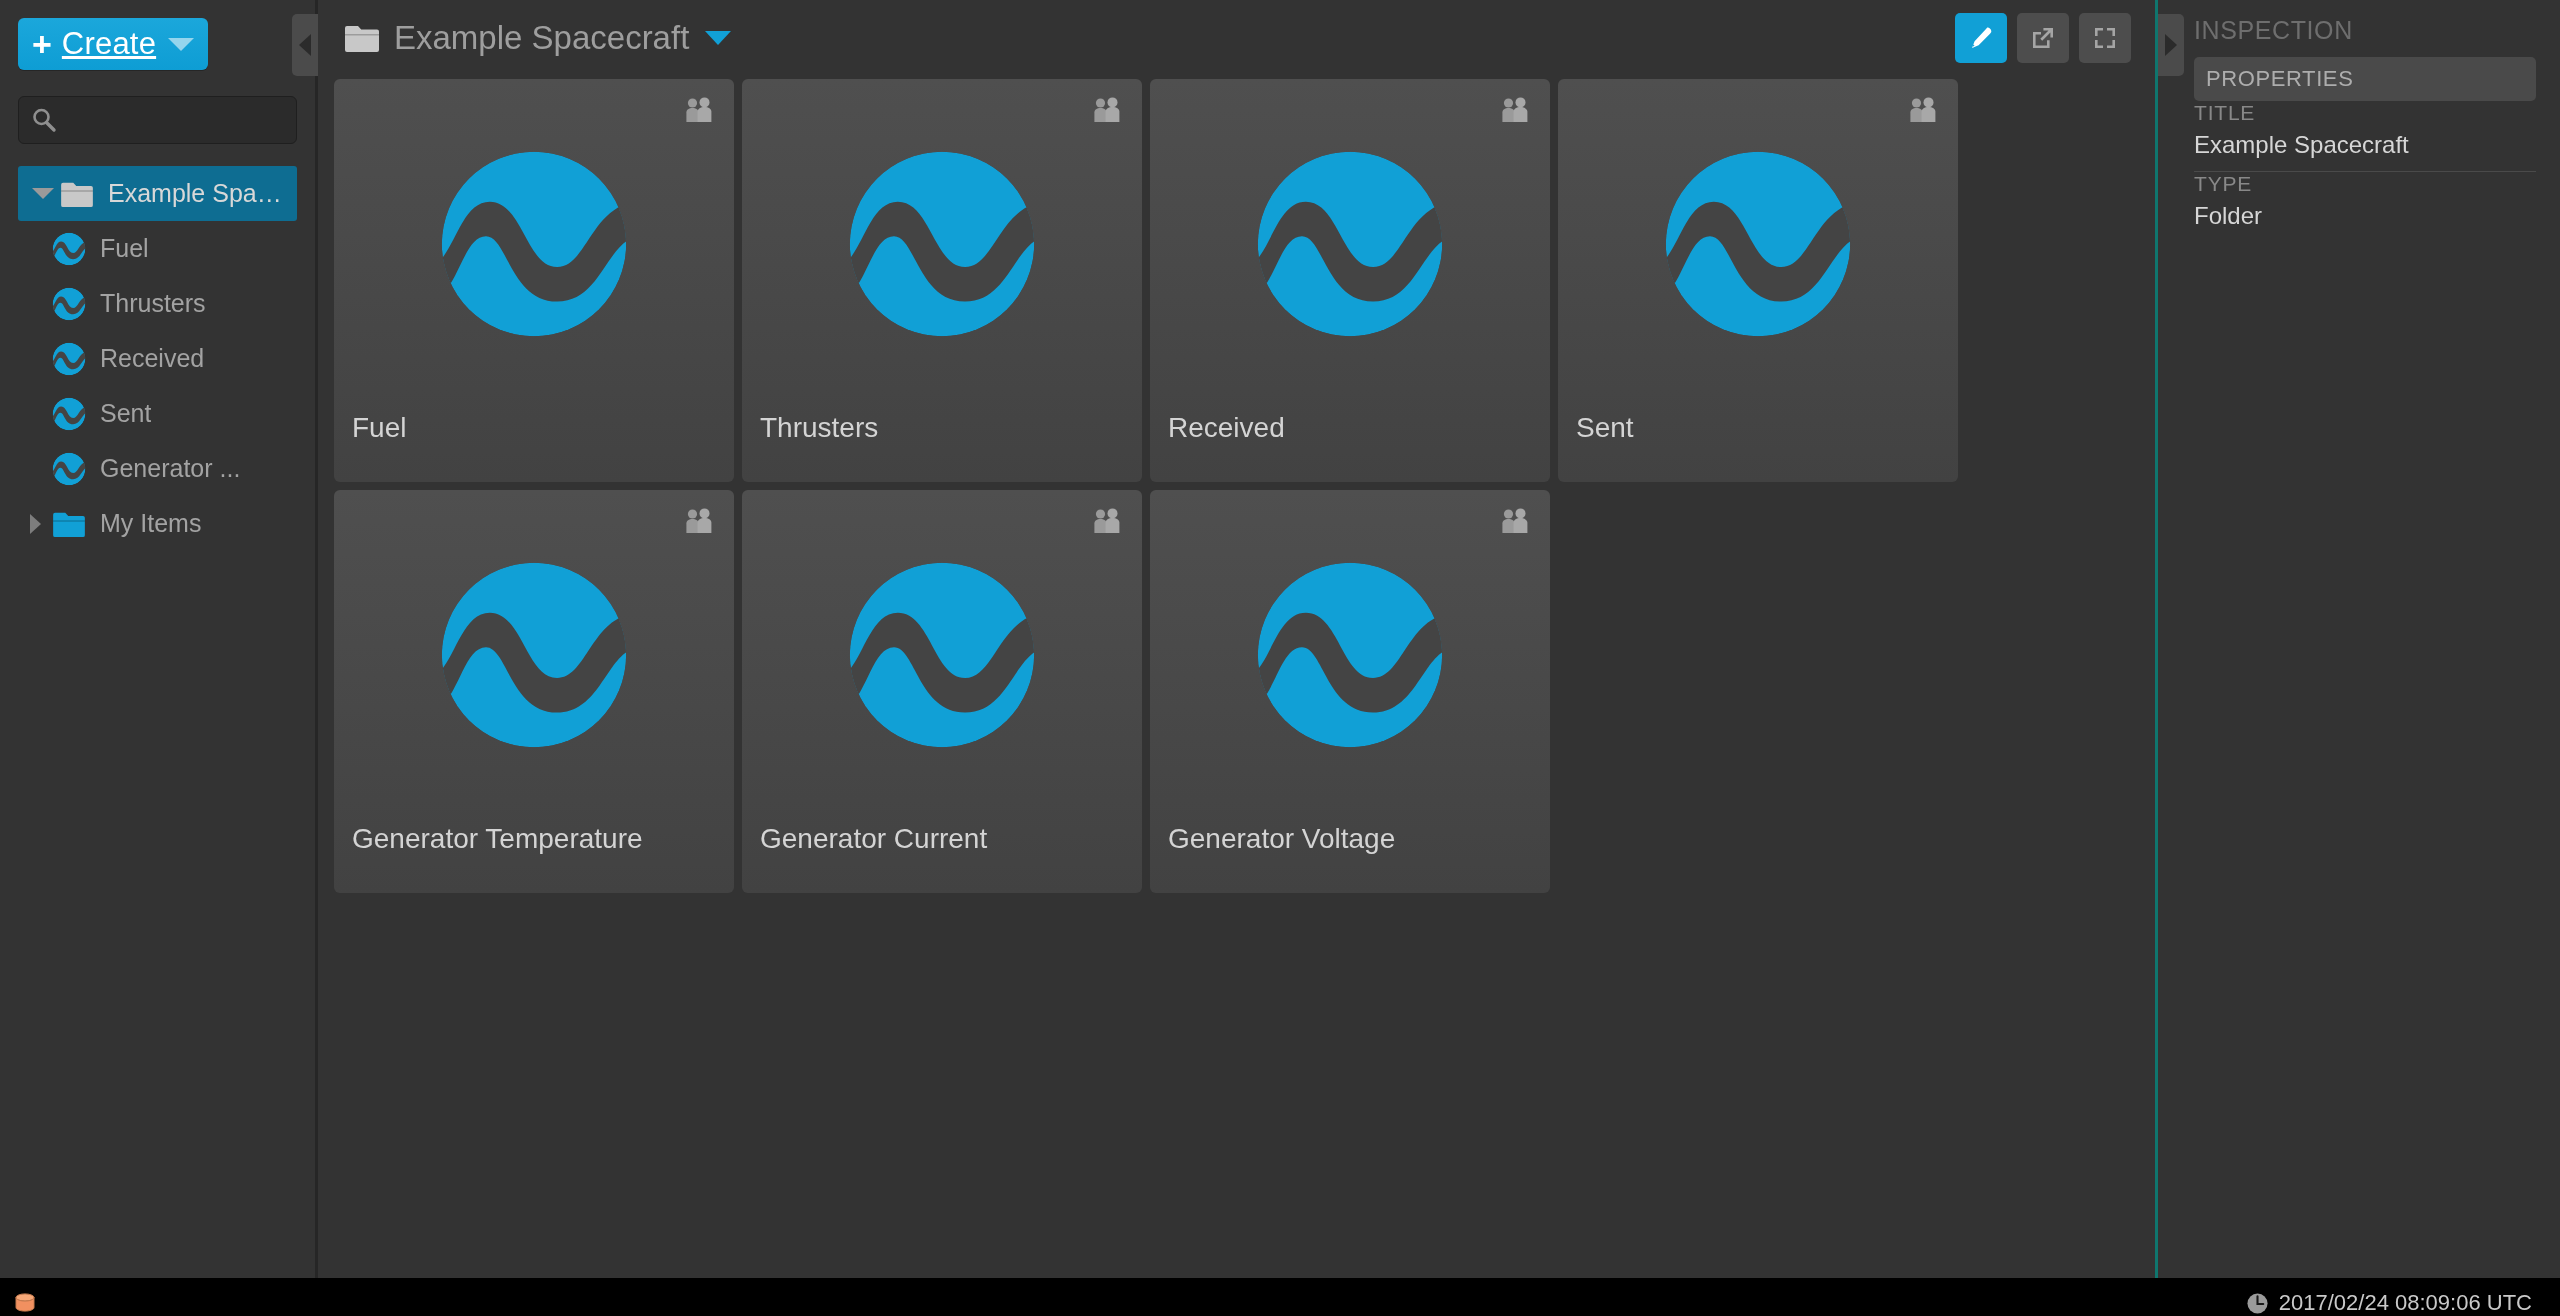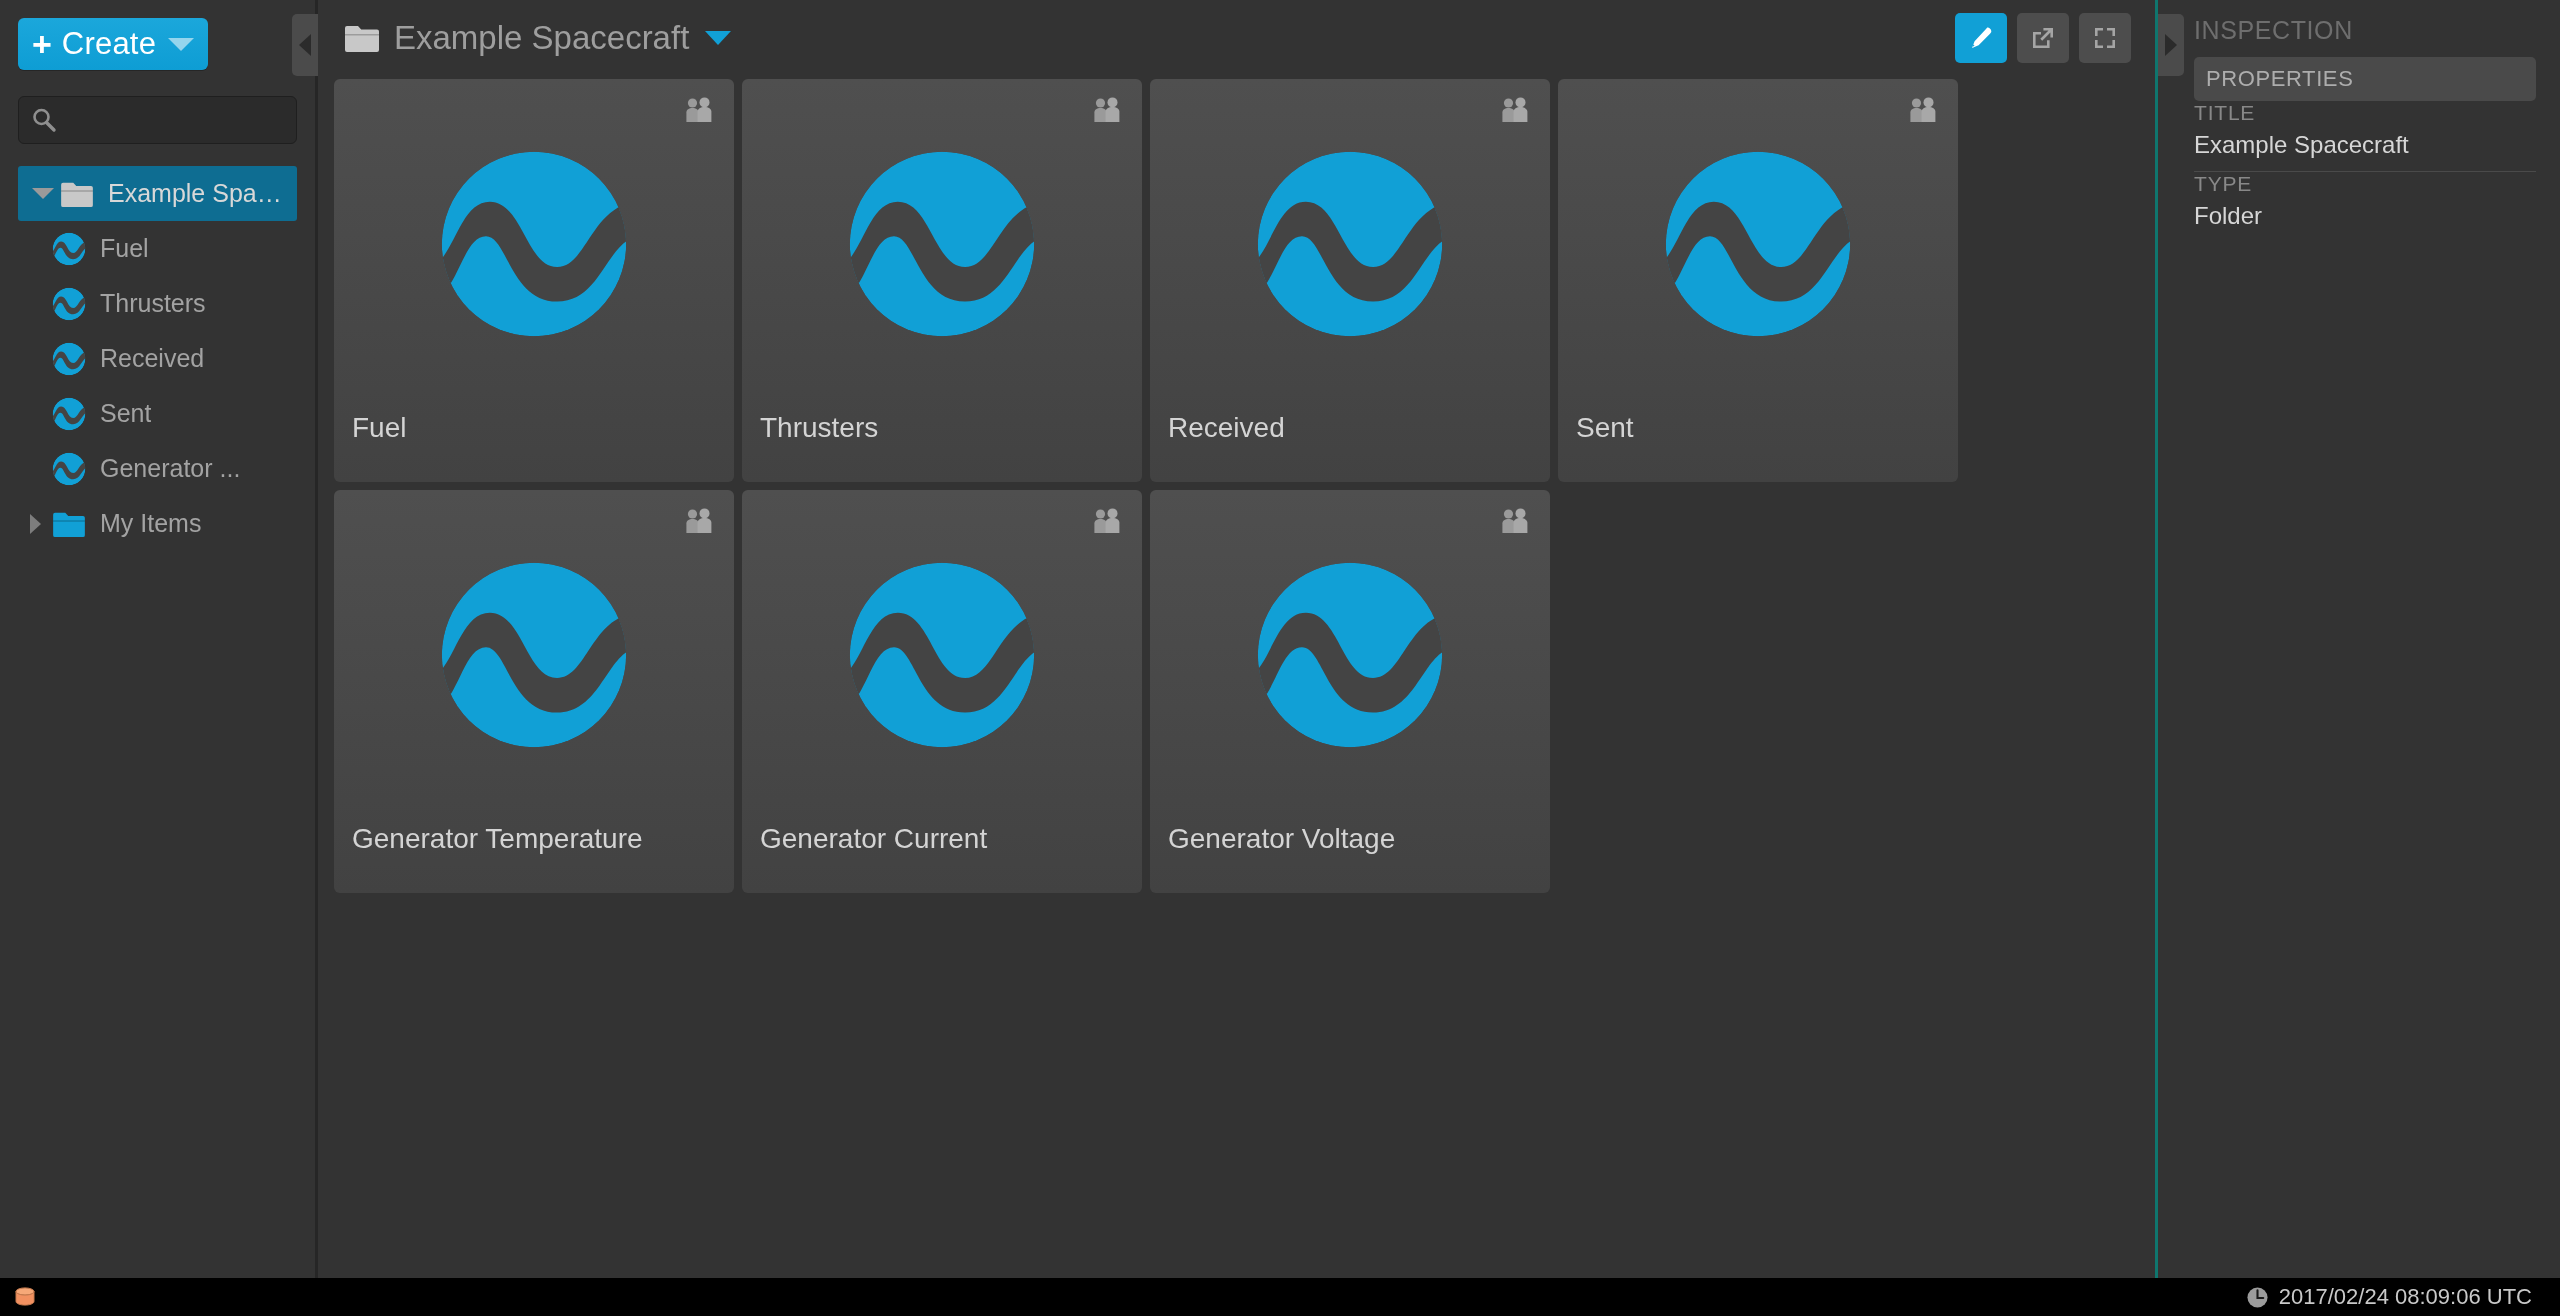--- a/index.html
+++ b/index.html
@@ -51,20 +51,21 @@
     font-size: 34px;
     line-height: 1;
     font-weight: bold;
     margin-right: 10px;
     color: #fff;
   }
   .create-label {
     font-size: 31px;
     color: #fff;
     letter-spacing: .2px;
+    text-decoration: underline;
   }
   .create-caret {
     margin-left: 12px;
     width: 0; height: 0;
     border-left: 13px solid transparent;
     border-right: 13px solid transparent;
     border-top: 13px solid rgba(255,255,255,.55);
   }
 
   .search-box {
@@ -294,21 +295,21 @@
     border-bottom: 1px solid #4a4a4a;
   }
   .prop-val.last { border-bottom: 0; }
 
   
   .statusbar {
     height: 38px;
     flex: 0 0 38px;
     background: #000000;
     display: flex;
-    align-items: center;
+    align-items: flex-end;
     padding: 0 28px 0 12px;
     position: relative;
   }
   .db-icon { width: 26px; height: 26px; }
   .status-right {
     margin-left: auto;
     display: flex;
     align-items: center;
     gap: 10px;
   }

